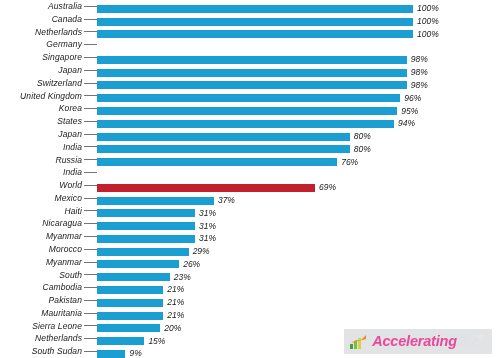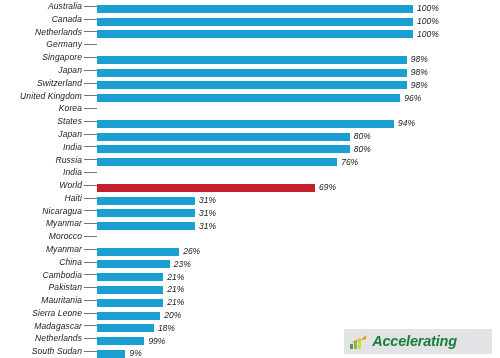--- a/index.html
+++ b/index.html
@@ -98,21 +98,21 @@
     position: relative;
     flex: 0 0 17px;
   }
   #logo .logo-text {
     font-size: 14.5px;
     font-weight: bold;
     letter-spacing: -0.2px;
     line-height: 1;
     white-space: nowrap;
   }
-  #logo .t1 { color: #15803d; }
+  #logo .t1 { color: #ec4899; }
   #logo .t2 { color: #dfe2e4; }
   #logo .t3 { color: #e8eaec; font-size: 7px; vertical-align: super; }
 </style>
 </head>
 <body>
 
 <div id="page">
 
   <div id="rows">
       <div class="row">
@@ -171,20 +171,24 @@
         <div class="cat-label">United Kingdom</div>
         <div class="tick"></div>
         <div class="bar-area">
           <div class="bar" style="width: 303.36px;"></div>
           <div class="val-label">96%</div>
         </div>
       </div>
       <div class="row">
         <div class="cat-label">Korea</div>
         <div class="tick"></div>
+        <div class="bar-area">
+          <div class="bar" style="width: 300.2px;"></div>
+          <div class="val-label">95%</div>
+        </div>
       </div>
       <div class="row">
         <div class="cat-label">States</div>
         <div class="tick"></div>
         <div class="bar-area">
           <div class="bar" style="width: 297.04px;"></div>
           <div class="val-label">94%</div>
         </div>
       </div>
       <div class="row">
@@ -217,20 +221,28 @@
       </div>
       <div class="row">
         <div class="cat-label">World</div>
         <div class="tick"></div>
         <div class="bar-area">
           <div class="bar highlight" style="width: 218.04px;"></div>
           <div class="val-label">69%</div>
         </div>
       </div>
       <div class="row">
+        <div class="cat-label">Mexico</div>
+        <div class="tick"></div>
+        <div class="bar-area">
+          <div class="bar" style="width: 116.92px;"></div>
+          <div class="val-label">37%</div>
+        </div>
+      </div>
+      <div class="row">
         <div class="cat-label">Haiti</div>
         <div class="tick"></div>
         <div class="bar-area">
           <div class="bar" style="width: 97.96px;"></div>
           <div class="val-label">31%</div>
         </div>
       </div>
       <div class="row">
         <div class="cat-label">Nicaragua</div>
         <div class="tick"></div>
@@ -243,31 +255,35 @@
         <div class="cat-label">Myanmar</div>
         <div class="tick"></div>
         <div class="bar-area">
           <div class="bar" style="width: 97.96px;"></div>
           <div class="val-label">31%</div>
         </div>
       </div>
       <div class="row">
         <div class="cat-label">Morocco</div>
         <div class="tick"></div>
+        <div class="bar-area">
+          <div class="bar" style="width: 91.64px;"></div>
+          <div class="val-label">29%</div>
+        </div>
       </div>
       <div class="row">
         <div class="cat-label">Myanmar</div>
         <div class="tick"></div>
         <div class="bar-area">
           <div class="bar" style="width: 82.16px;"></div>
           <div class="val-label">26%</div>
         </div>
       </div>
       <div class="row">
-        <div class="cat-label">China</div>
+        <div class="cat-label">South</div>
         <div class="tick"></div>
         <div class="bar-area">
           <div class="bar" style="width: 72.68px;"></div>
           <div class="val-label">23%</div>
         </div>
       </div>
       <div class="row">
         <div class="cat-label">Cambodia</div>
         <div class="tick"></div>
         <div class="bar-area">
@@ -293,33 +309,25 @@
       </div>
       <div class="row">
         <div class="cat-label">Sierra Leone</div>
         <div class="tick"></div>
         <div class="bar-area">
           <div class="bar" style="width: 63.2px;"></div>
           <div class="val-label">20%</div>
         </div>
       </div>
       <div class="row">
-        <div class="cat-label">Madagascar</div>
-        <div class="tick"></div>
-        <div class="bar-area">
-          <div class="bar" style="width: 56.88px;"></div>
-          <div class="val-label">18%</div>
-        </div>
-      </div>
-      <div class="row">
         <div class="cat-label">Netherlands</div>
         <div class="tick"></div>
         <div class="bar-area">
           <div class="bar" style="width: 47.4px;"></div>
-          <div class="val-label">99%</div>
+          <div class="val-label">15%</div>
         </div>
       </div>
       <div class="row">
         <div class="cat-label">South Sudan</div>
         <div class="tick"></div>
         <div class="bar-area">
           <div class="bar" style="width: 28.44px;"></div>
           <div class="val-label">9%</div>
         </div>
       </div>

